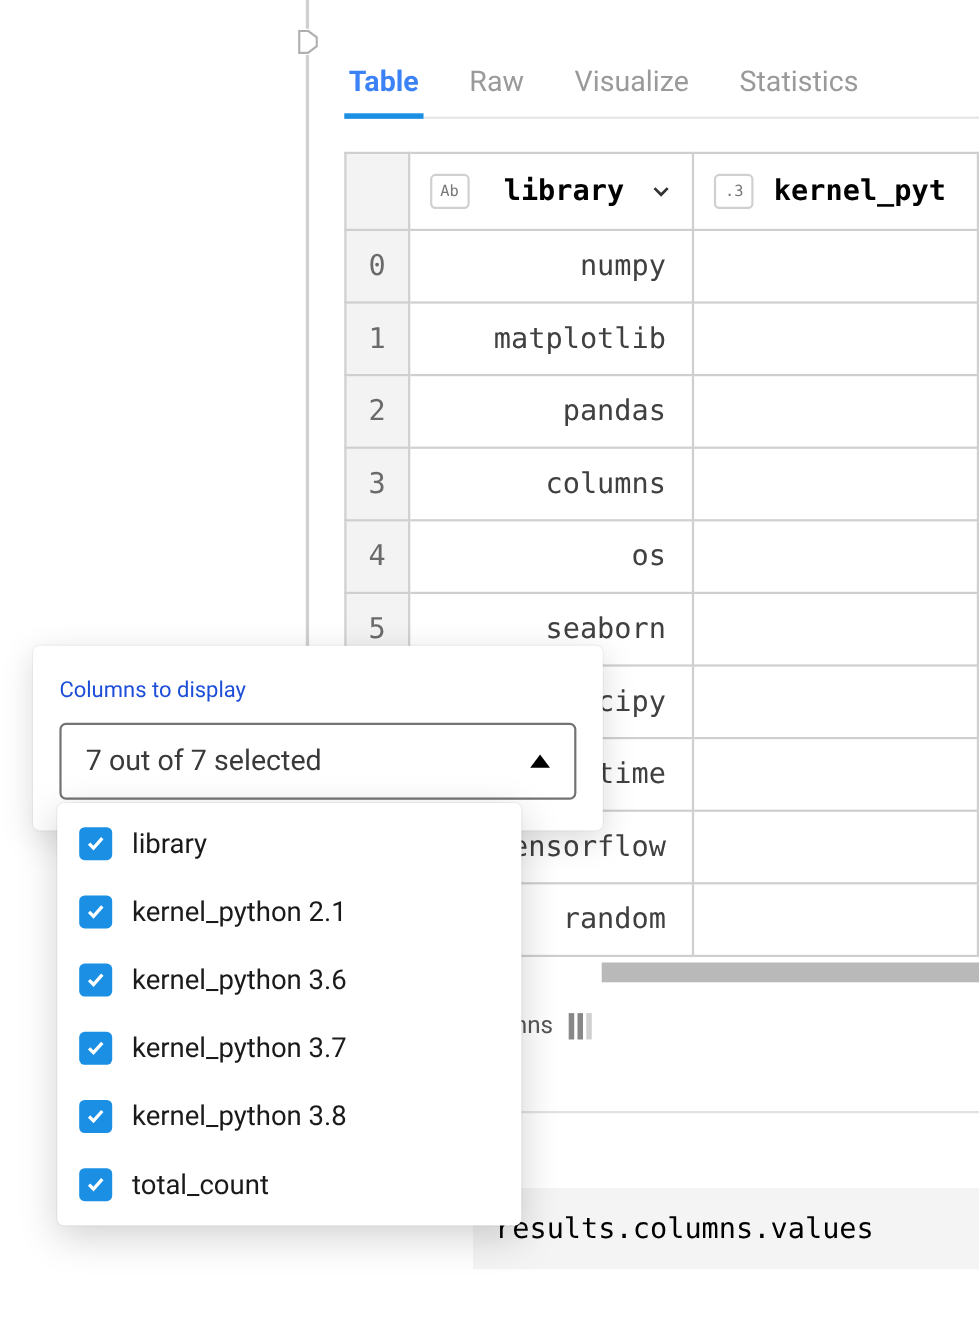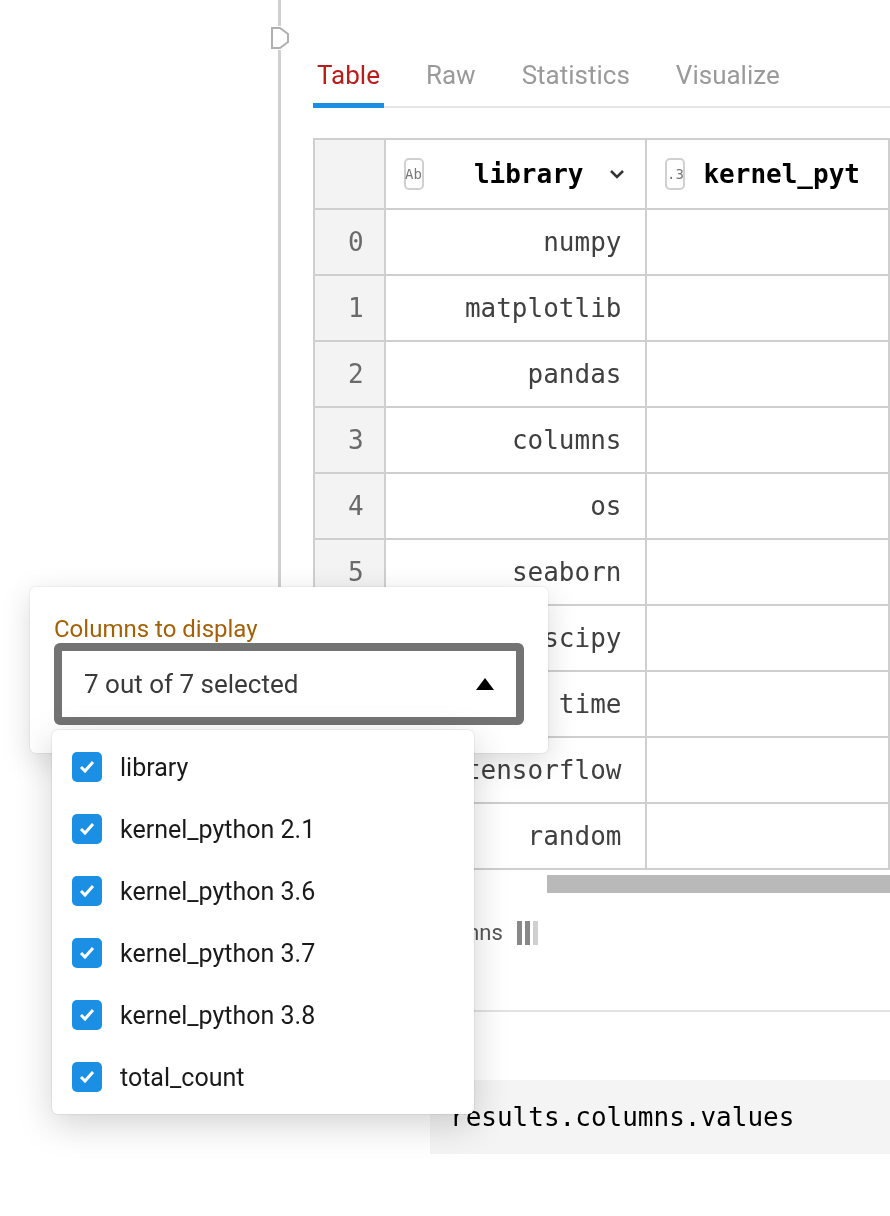--- a/index.html
+++ b/index.html
@@ -50,22 +50,22 @@
       height: 60px;
     }
     .tab {
       font-size: 26px;
       color: #9a9a9a;
       padding: 12px 4px 18px 4px;
       cursor: pointer;
       position: relative;
     }
     .tab.active {
-      color: #b91c1c;
-      font-weight: 400;
+      color: #3b82f6;
+      font-weight: 700;
     }
     .tab.active::after {
       content: "";
       position: absolute;
       bottom: -2px;
       left: 0;
       right: 0;
       height: 5px;
       background: #1a8fe3;
     }
@@ -98,21 +98,21 @@
       padding: 0 18px;
       gap: 14px;
       height: 100%;
     }
     .type-badge {
       display: inline-flex;
       align-items: center;
       justify-content: center;
       border: 2px solid #d0d0d0;
       border-radius: 5px;
-      width: 20px;
+      width: 36px;
       height: 32px;
       font-size: 14px;
       color: #777;
       font-family: "SF Mono", Menlo, monospace;
     }
     .col-name {
       font-size: 26px;
       font-weight: 700;
       font-family: "SF Mono", Menlo, monospace;
       flex: 1;
@@ -191,25 +191,26 @@
       position: absolute;
       left: 30px;
       top: 587px;
       width: 518px;
       background: #fff;
       border-radius: 6px;
       box-shadow: 0 8px 30px rgba(0,0,0,0.15), 0 0 0 1px rgba(0,0,0,0.04);
       padding: 28px 24px;
     }
     .popup-label {
-      font-size: 24px;
-      color: #a16207;
+      font-size: 20px;
+      color: #1d4ed8;
+      margin-bottom: 18px;
     }
     .popup-select {
-      border: 8px solid #737373;
+      border: 2px solid #737373;
       border-radius: 6px;
       padding: 18px 22px;
       display: flex;
       align-items: center;
       justify-content: space-between;
       cursor: pointer;
       font-size: 26px;
       color: #3a3a3a;
     }
     .popup-select .triangle-up {
@@ -273,22 +274,22 @@
 <div class="left-divider"></div>
 <div class="divider-handle">
   <svg viewBox="0 0 18 22">
     <path d="M1 1 L9 1 L17 7 L17 15 L9 21 L1 21 Z" fill="#fff" stroke="#b0b0b0" stroke-width="2"></path>
   </svg>
 </div>
 
 <div class="tabs-row">
   <div class="tab active">Table</div>
   <div class="tab">Raw</div>
+  <div class="tab">Visualize</div>
   <div class="tab">Statistics</div>
-  <div class="tab">Visualize</div>
 </div>
 
 <div class="table-wrap">
   <table>
     <thead>
       <tr>
         <th class="index-header"></th>
         <th style="width:300px;">
           <div class="col-header-inner">
             <span class="type-badge">Ab</span>

